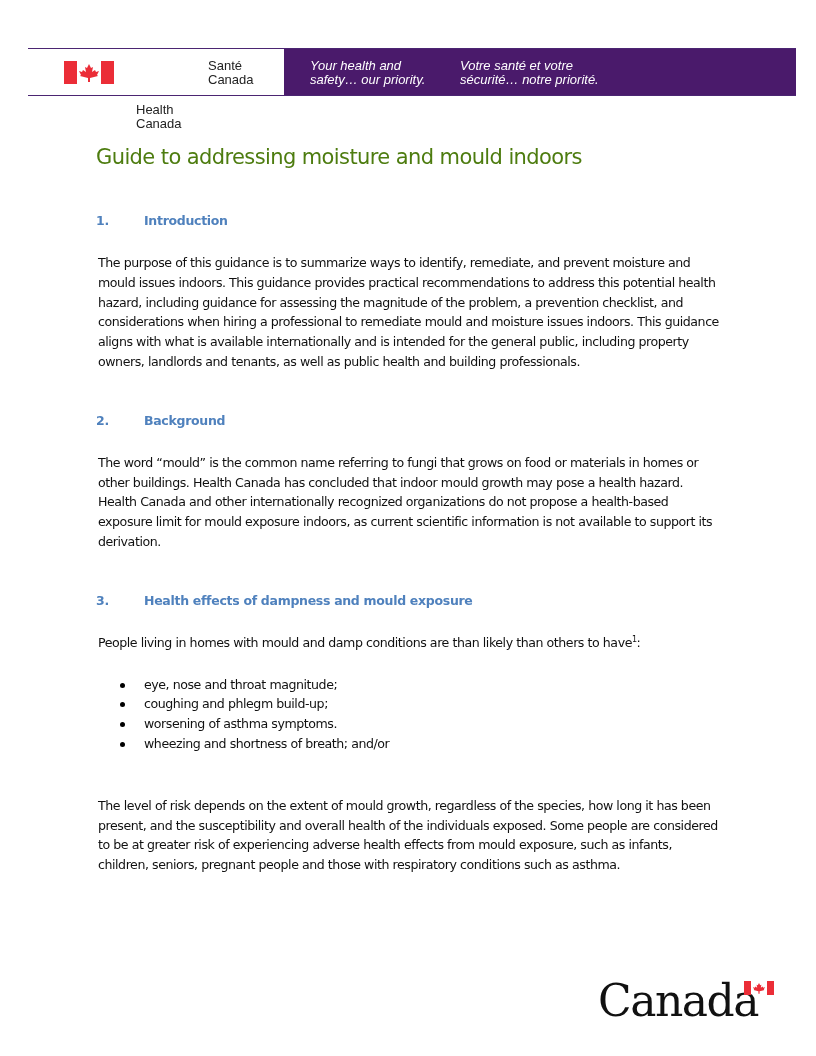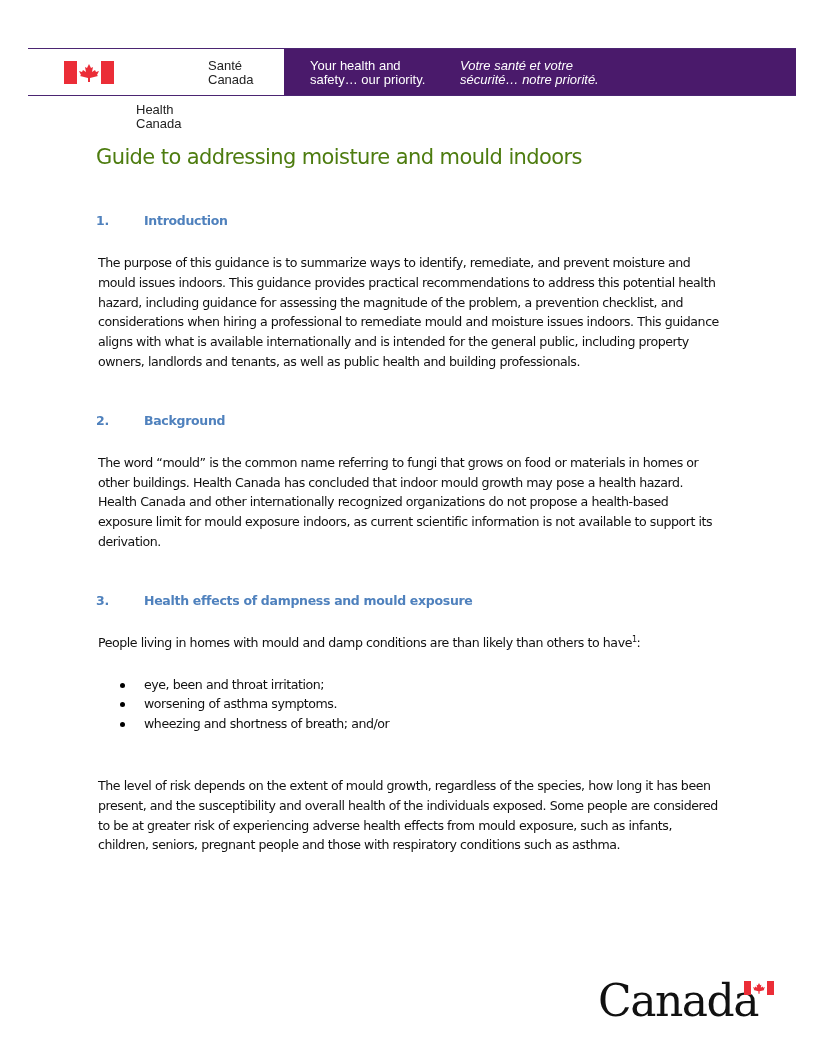--- a/index.html
+++ b/index.html
@@ -5,21 +5,21 @@
   html, body { margin: 0; padding: 0; background: #ffffff; }
   body { width: 816px; height: 1056px; position: relative; overflow: hidden; font-family: "Liberation Sans", sans-serif; color: #000; }
 
   
   .banner { position: absolute; left: 28px; top: 48px; width: 768px; height: 48px; display: flex; border-top: 1px solid #4b2572; border-bottom: 1px solid #4b2572; box-sizing: border-box; }
   .banner-left { width: 256px; height: 100%; background: #fff; position: relative; }
   .banner-right { flex: 1; height: 100%; background: #4a1a6b; position: relative; color: #fff; }
   .flag { position: absolute; left: 36px; top: 12px; width: 50px; height: 23px; }
   .hc-en { position: absolute; left: 108px; top: 10px; font-size: 13px; line-height: 14px; color: #222; margin-top: 44px; }
   .hc-fr { position: absolute; left: 180px; top: 10px; font-size: 13px; line-height: 14px; color: #222; }
-  .tag-en { position: absolute; left: 26px; top: 10px; font-size: 13px; line-height: 14px; }
+  .tag-en { position: absolute; left: 26px; top: 10px; font-size: 13px; line-height: 14px; font-style: italic; }
   .tag-fr { position: absolute; left: 176px; top: 10px; font-size: 13px; line-height: 14px; font-style: italic; }
 
   
   .doc { position: absolute; left: 96px; top: 140px; width: 630px; }
   .title { font-family: "DejaVu Sans", sans-serif; font-size: 21px; font-weight: normal; color: #4d7c0f; margin: 0; letter-spacing: -0.6px; line-height: 34px; }
   .section-head { font-family: "DejaVu Sans", sans-serif; font-size: 12.5px; font-weight: bold; color: #4f81bd; display: flex; margin: 0; line-height: 18px; letter-spacing: -0.3px; }
   .section-head .num { width: 48px; }
   p.body { font-family: "DejaVu Sans", sans-serif; font-size: 12.6px; line-height: 19.8px; margin: 2px; letter-spacing: -0.45px; color: #111; }
   ul.bullets { list-style: none; margin: 0; padding: 0; }
   ul.bullets li { font-family: "DejaVu Sans", sans-serif; font-size: 12.6px; line-height: 19.8px; letter-spacing: -0.45px; position: relative; padding-left: 48px; color: #111; }
@@ -82,21 +82,22 @@
 
   <div style="height:38px"></div>
   <h2 class="section-head">
     <span class="num">3.</span>
     <span>Health effects of dampness and mould exposure</span>
   </h2>
   <div style="height:21px"></div>
   <p class="body"><span>People living in homes with mould and damp conditions are than likely than others to have</span><sup>1</sup><span>:</span></p>
   <div style="height:20px"></div>
   <ul class="bullets">
-    <li><span class="dot"></span><span>eye, been and throat irritation;</span></li>
+    <li><span class="dot"></span><span>eye, nose and throat magnitude;</span></li>
+    <li><span class="dot"></span><span>coughing and phlegm build-up;</span></li>
     <li><span class="dot"></span><span>worsening of asthma symptoms.</span></li>
     <li><span class="dot"></span><span>wheezing and shortness of breath; and/or</span></li>
   </ul>
   <div style="height:20px"></div>
   <div style="height:20px"></div>
   <p class="body">The level of risk depends on the extent of mould growth, regardless of the species, how long it has been present, and the susceptibility and overall health of the individuals exposed. Some people are considered to be at greater risk of experiencing adverse health effects from mould exposure, such as infants, children, seniors, pregnant people and those with respiratory conditions such as asthma.</p>
 </div>
 
 <div class="wordmark">
   <div class="wordmark-text">Canada</div>

